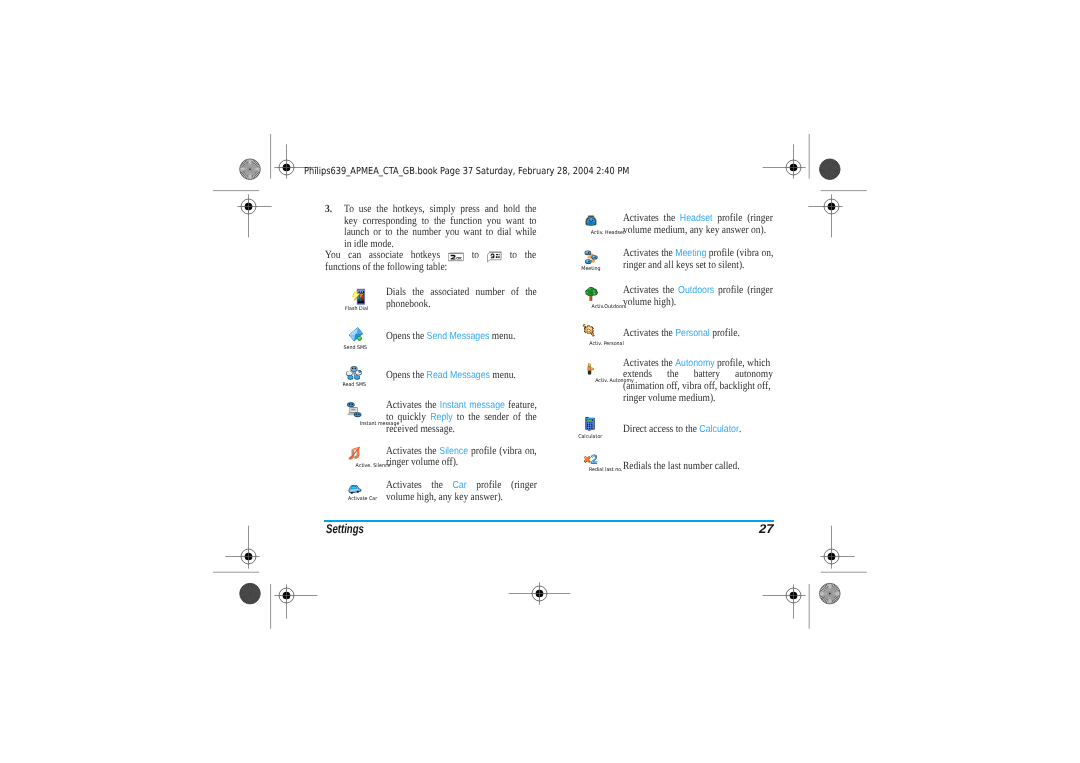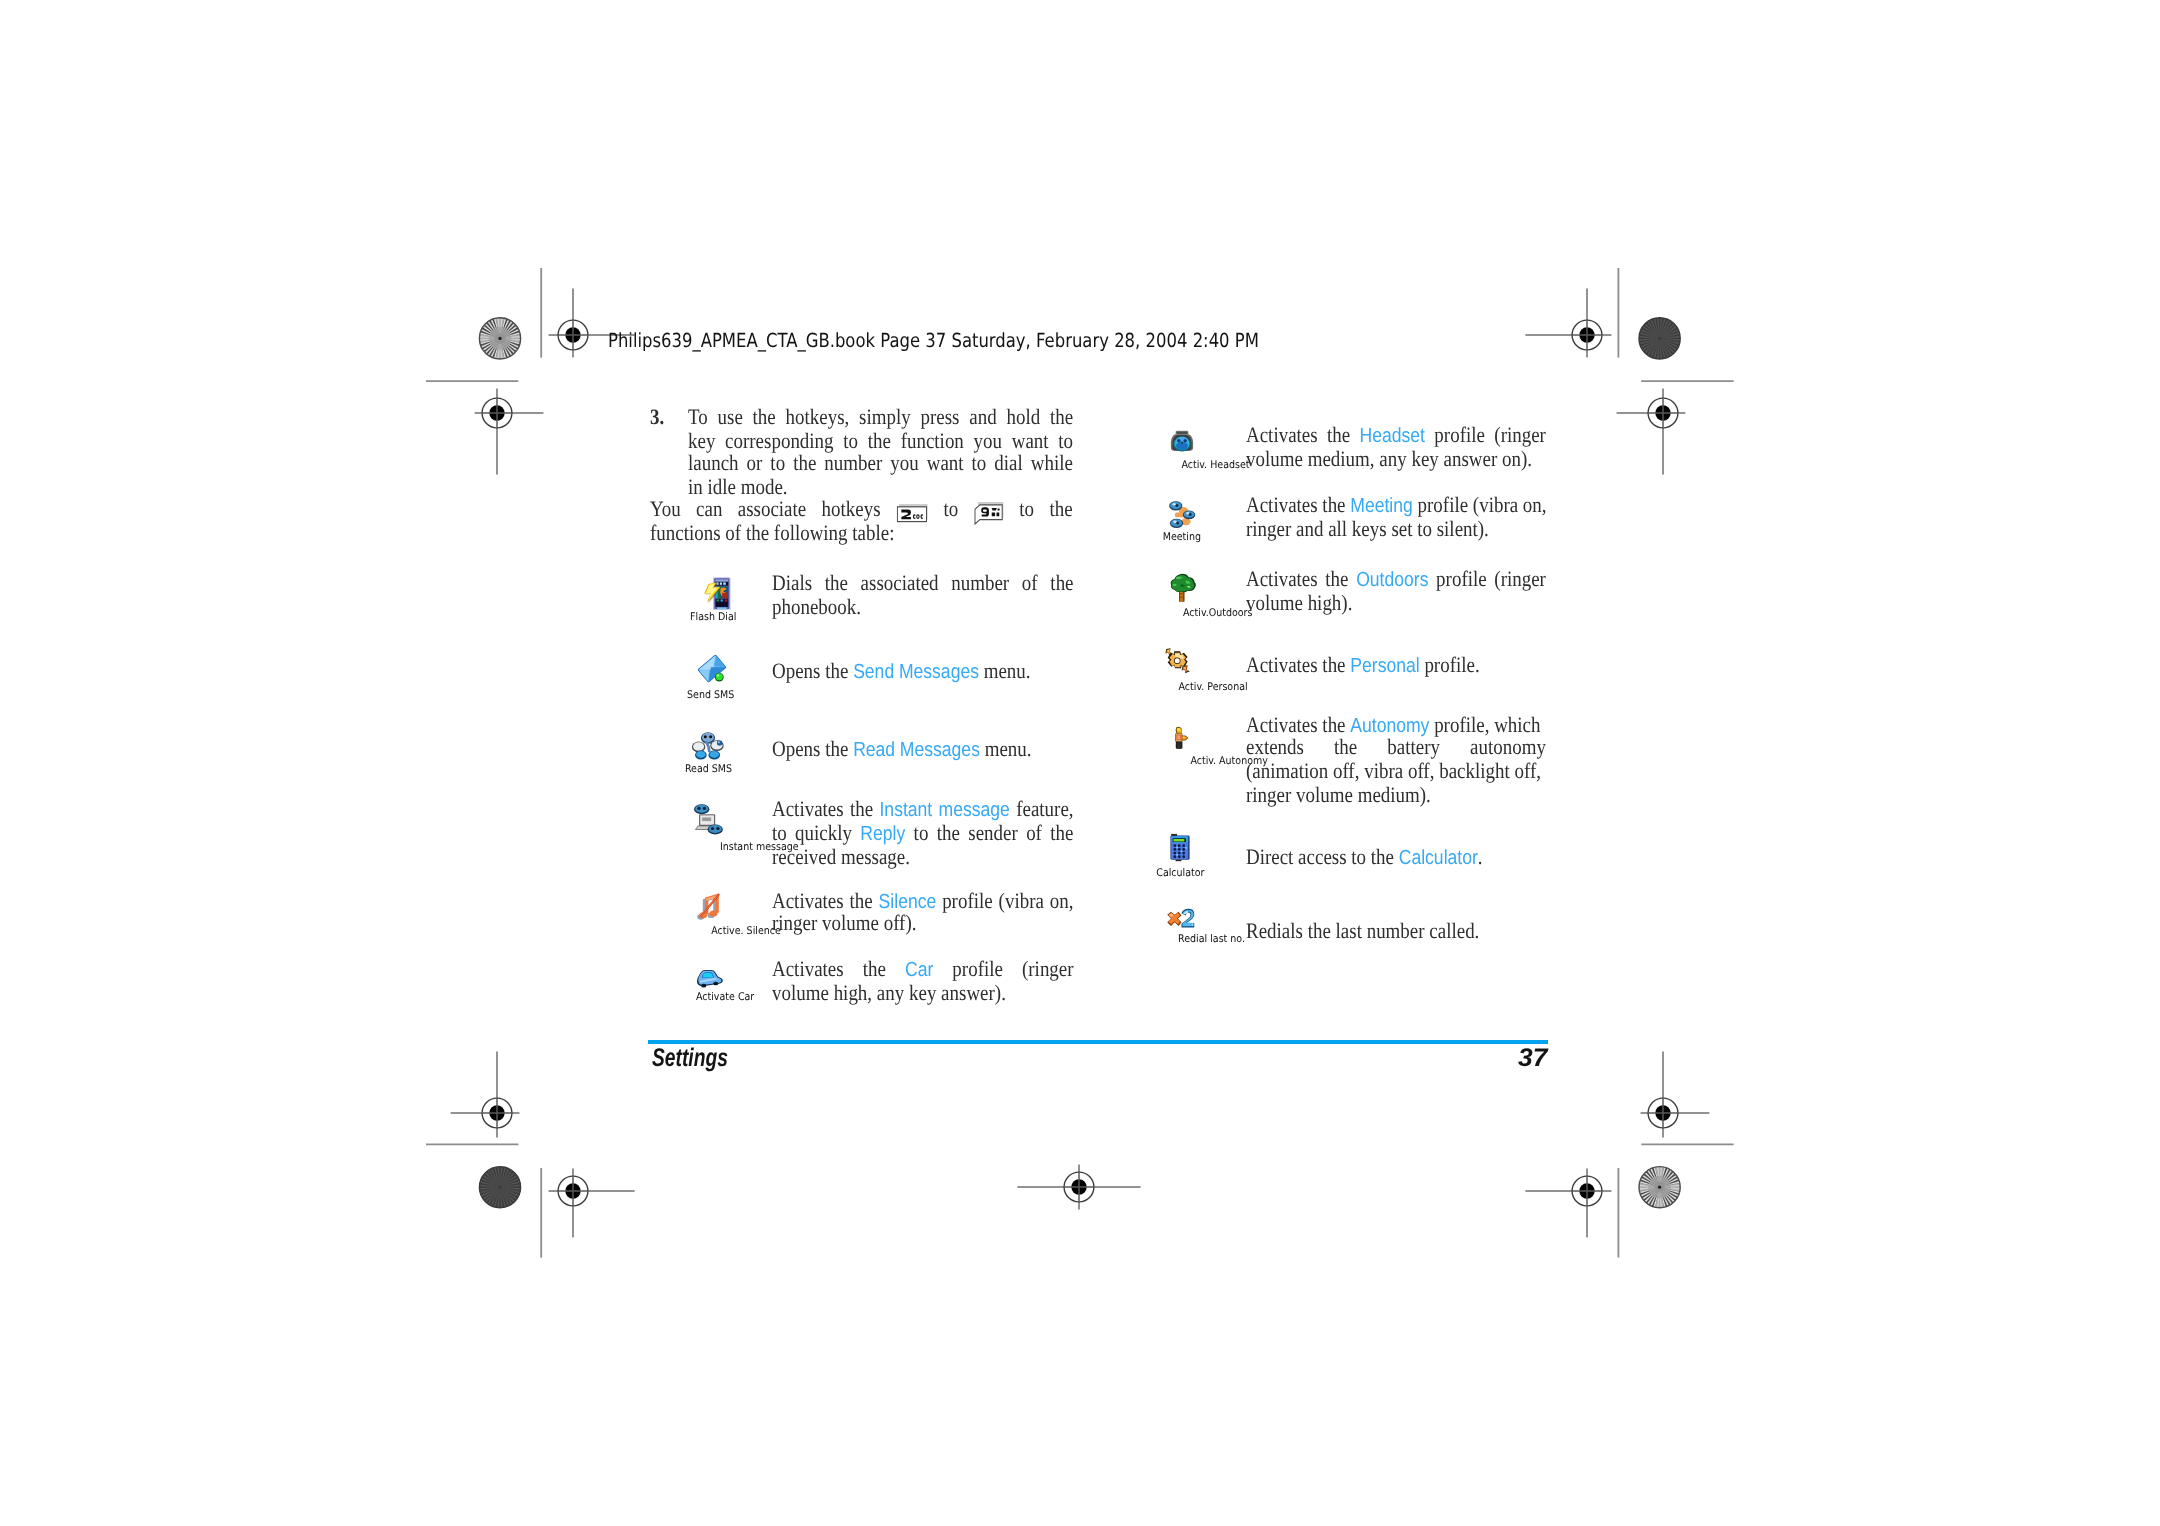--- a/index.html
+++ b/index.html
@@ -743,15 +743,15 @@
         </svg>
       </div>
       <div class="cap" style="left: 589.9px; top: 465px;"><span>Redial last no.</span></div>
       <div class="tblock" style="left: 623.2px; top: 460.7px; width: 174.014px;">
         <div class="ln flush" style="width: 174.014px;"><span>Redials</span><span> </span><span>the</span><span> </span><span>last</span><span> </span><span>number</span><span> </span><span>called.</span></div>
       </div>
     </div>
 
   <div id="rule" style="left: 324.4px; top: 519.8px; width: 449.6px; height: 2.6px; background: rgb(0, 162, 240);"></div>
   <div id="foot-title" style="left: 325.6px; top: 523px;">Settings</div>
-  <div id="foot-page" style="left: 759.2px; top: 523px;">37</div>
+  <div id="foot-page" style="left: 759.2px; top: 523px;">27</div>
 
 </div>
 
 </body></html>

